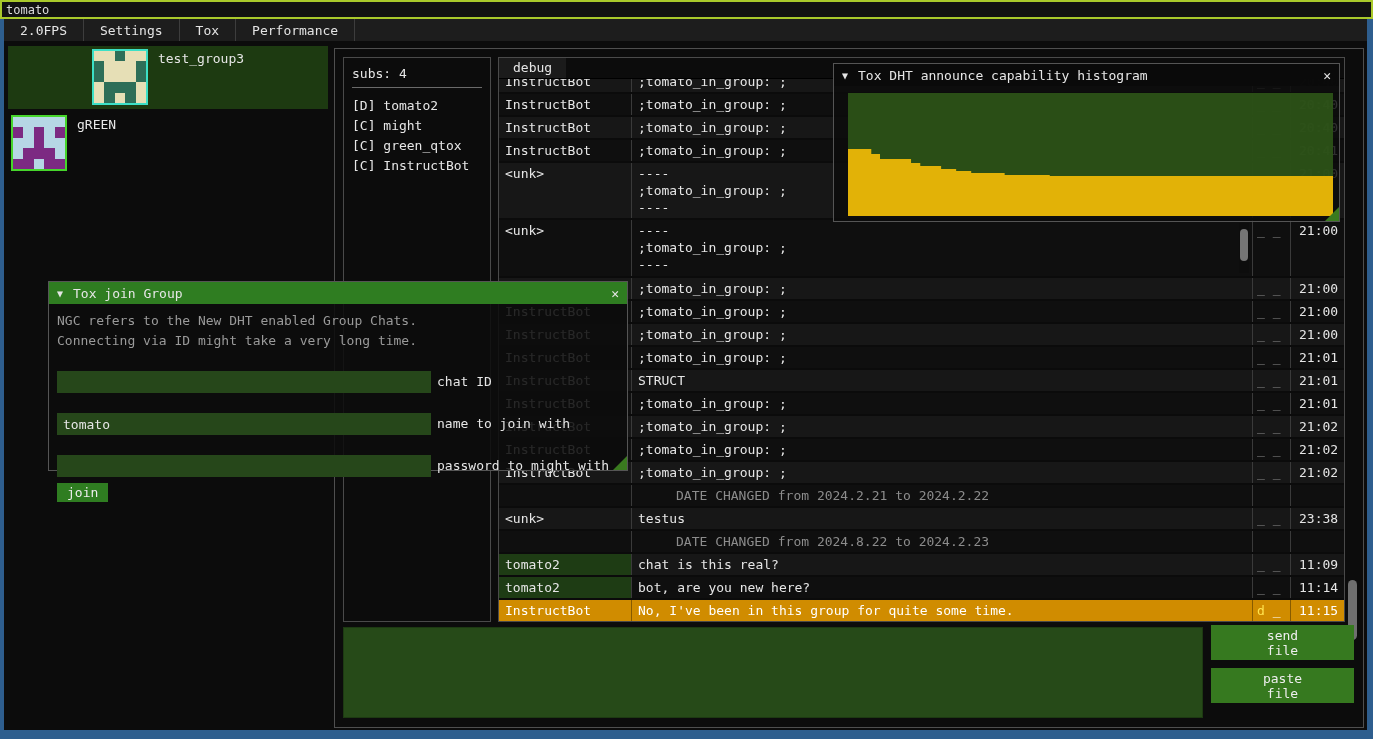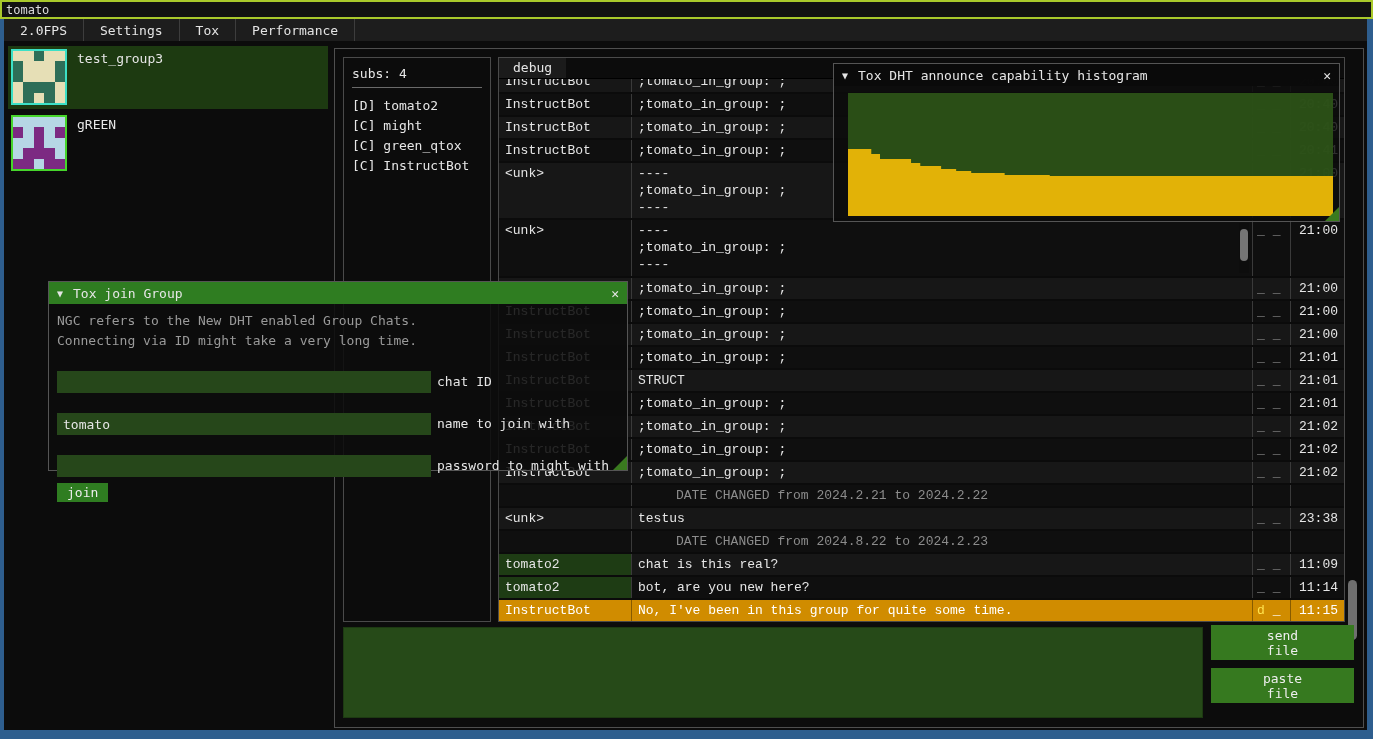--- a/index.html
+++ b/index.html
@@ -10,41 +10,41 @@
   .frame { height:720px; background:#0c0c0c;
     border-left:4px solid var(--frame-blue,#2e5e8e);
     border-right:6px solid var(--frame-blue,#2e5e8e);
     border-bottom:9px solid var(--frame-blue,#2e5e8e); }
   .menubar { height:22px; background:#1d1d1d; display:flex; align-items:stretch; }
   .menu-item { display:flex; align-items:center; padding:0 16px; color:#e4e4e4; border-right:1px solid #3d3d3d; cursor:default; }
   .main { position:relative; width:1363px; height:689px; background:#0c0c0c; }
 
   
   .roster-item { position:absolute; left:4px; width:320px; height:63px; display:flex; padding:3px; }
-  .roster-item.selected { background:var(--selected-green,#1d3a11); }
+  .roster-item.selected { background:var(--selected-green,#1d3a11);justify-content:center; }
   .avatar { width:56px; height:56px; border:2px solid #888; display:grid;
     grid-template-columns:repeat(5,1fr); grid-template-rows:repeat(5,1fr); flex:none; }
   .roster-name { margin-left:10px; padding-top:2px; }
 
   
   .outer-box { position:absolute; left:330px; top:7px; width:1030px; height:680px; border:1px solid #4f4f4f; }
   .outer-scroll-thumb { position:absolute; left:1344px; top:539px; width:9px; height:60px; background:#6f6f6f; border-radius:5px; }
 
   
   .subs-panel { position:absolute; left:339px; top:16px; width:148px; height:565px; border:1px solid #4a4a4a; padding:8px 8px; }
   .subs-title { margin-bottom:6px; }
   .subs-sep { border:none; border-top:1px solid #6a6a6a; margin:4px 0 8px 0; }
   .subs-item { line-height:20px; white-space:nowrap; }
 
   
   .chat-box { position:absolute; left:494px; top:16px; width:847px; height:565px; border:1px solid #4a4a4a; background:#0c0c0c; }
   .tabstrip { height:21px; border-bottom:1px solid #000; display:flex; }
   .tab { background:#1b1b1b; padding:2px 14px 0 14px; color:#e6e6e6; }
   .chat-scroll { height:542px; overflow:hidden; }
-  .chat-rows { margin-top:-8px;font-family:Liberation Mono, monospace; }
+  .chat-rows { margin-top:-8px; }
   .row { display:flex; border-bottom:2px solid #0b0b0b; height:23px; position:relative; }
   .row.even { background:#171717; } .row.odd { background:#0f0f0f; }
   .row.unk5 { height:57px; } .row.unk6 { height:58px; }
   .cell { padding:2px 0 0 6px; overflow:hidden; white-space:nowrap; line-height:17px; }
   .cell.name { width:132px; flex:none; }
   .cell.msg  { width:621px; flex:none; border-left:1px solid #3a3a3a; position:relative; }
   .cell.flags{ width:38px;  flex:none; border-left:1px solid #3a3a3a; color:#8a8a8a; padding-left:4px; }
   .cell.time { width:55px;  flex:none; border-left:1px solid #3a3a3a; padding-left:8px; }
   .row.tomato2 .cell.name { background:var(--tomato2-green,#1e3c14); }
   .row.date .cell.msg { color:#8c8c8c;padding-left:44px; }

